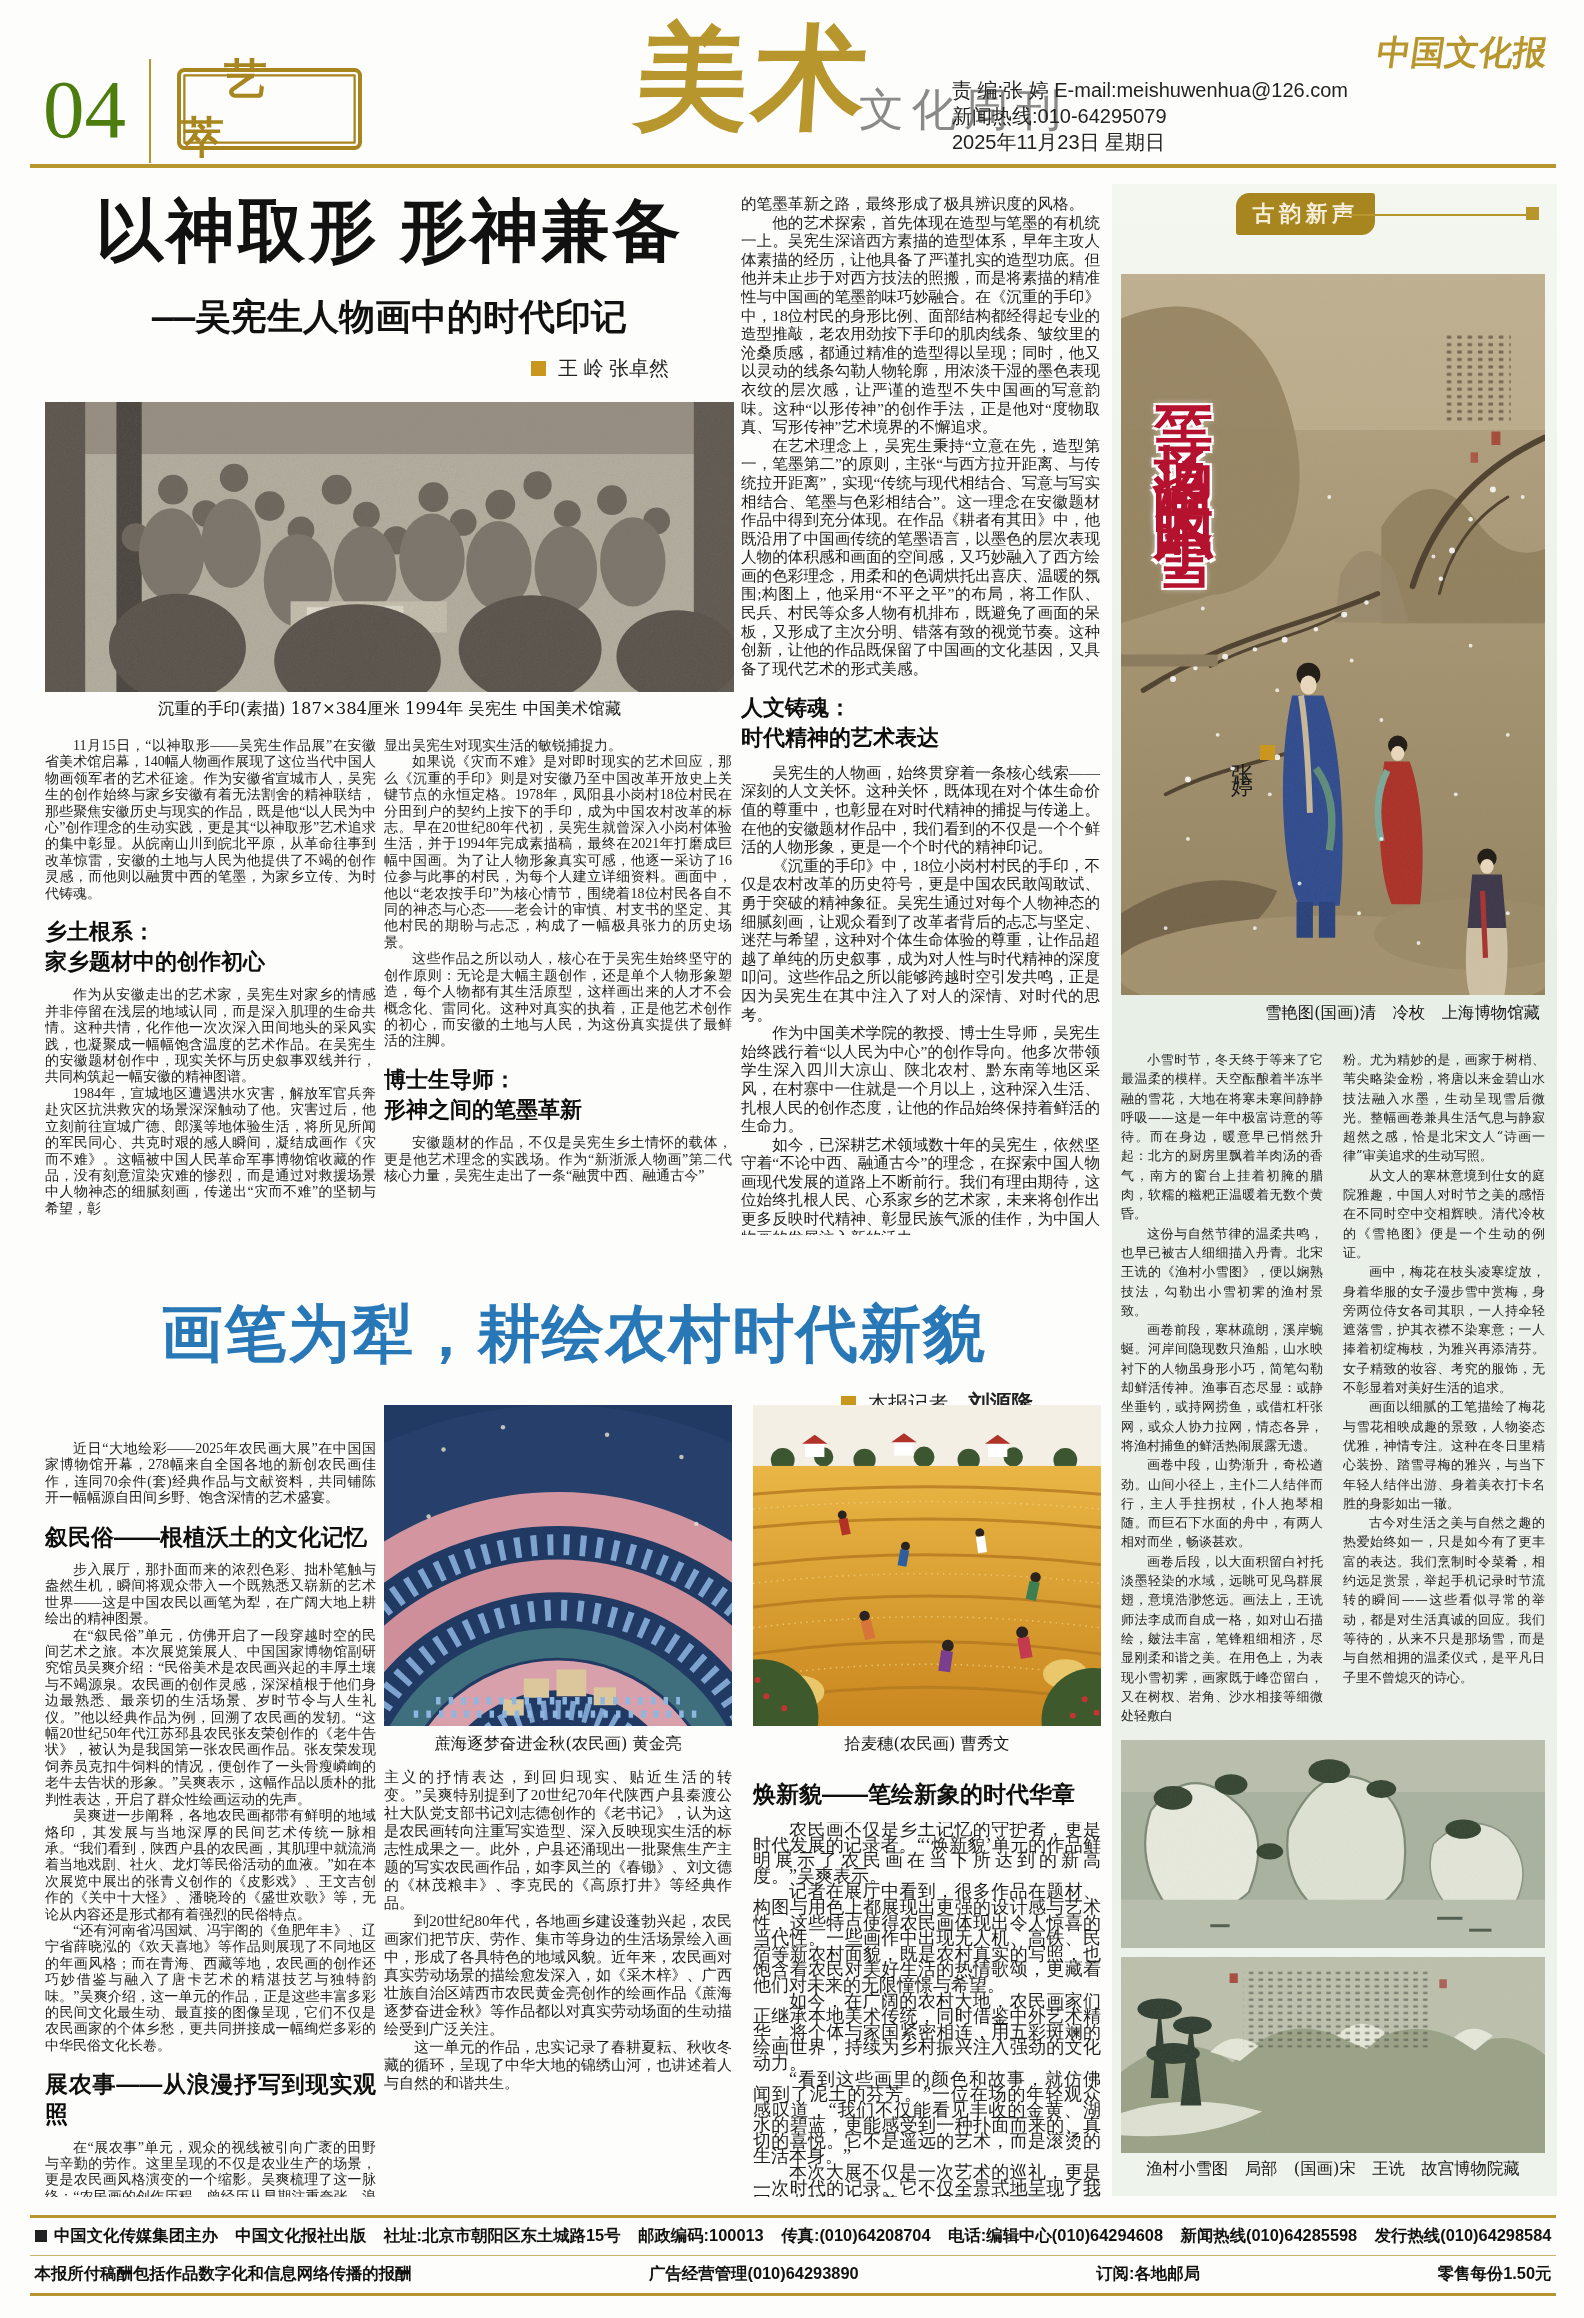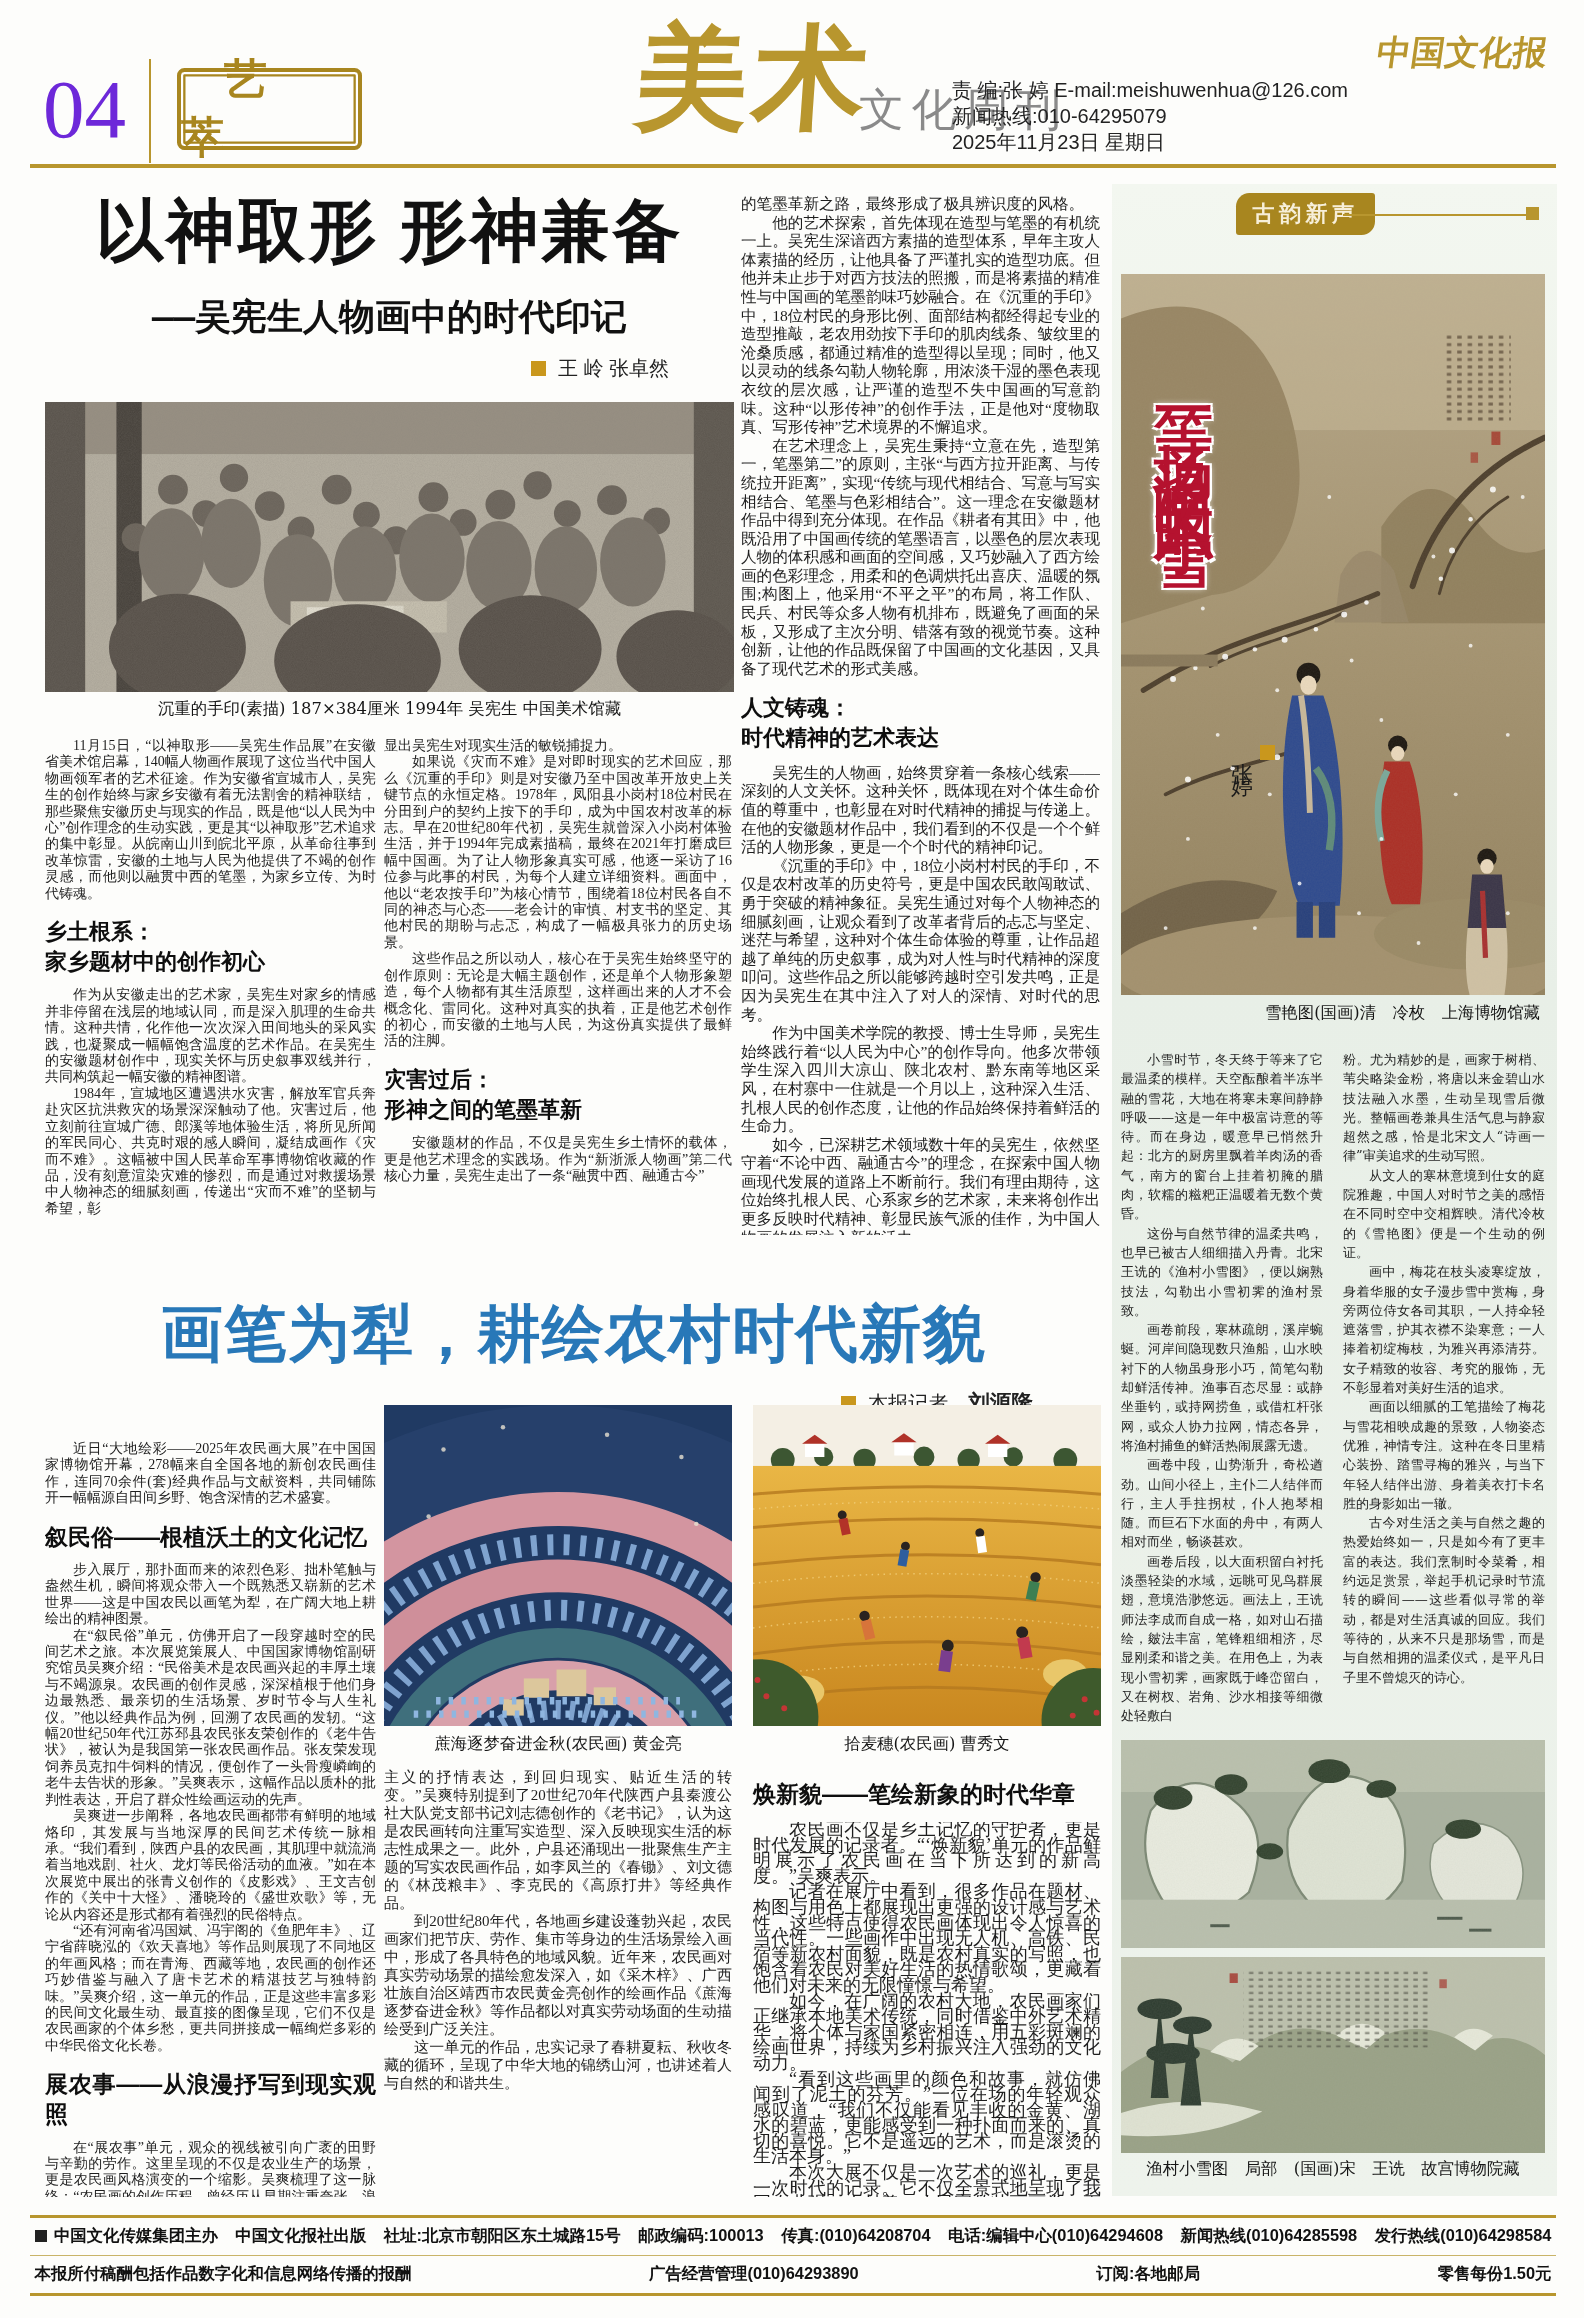--- a/index.html
+++ b/index.html
@@ -1,20 +1,20 @@
 <!DOCTYPE html>
 <html style="font-size:12px"><head>
 <meta charset="utf-8">
 <style>
   html,body{margin:0;padding:0;background:#e8e8e8;}
   .page{position:relative;width:1585px;height:2319px;background:#fdfdfb;overflow:hidden;
         font-family:"Liberation Serif","DejaVu Serif",serif;}
   .abs{position:absolute;}
   
-  .pagenum{left:43px;top:68px;font-size:83px;line-height:1;color:#6d28d9;font-family:"Liberation Serif",serif;}
+  .pagenum{left:43px;top:68px;font-size:83px;line-height:1;color:#4d7c0f;font-family:"Liberation Serif",serif;}
   .pn-divider{left:149px;top:59px;width:1.5px;height:104px;background:#b8962e;}
   .stamp{left:177px;top:68px;width:177px;height:74px;border:4.5px solid #a8861f;border-radius:7.4px;
          box-shadow:inset 0 0 0 2.2px #fff,inset 0 0 0 4.5px #a8861f;display:flex;align-items:center;justify-content:center;}
   .stamp span{font-size:43px;font-weight:bold;color:#a8861f;letter-spacing:43px;text-indent:43px;font-family:"Liberation Serif",serif;}
   .masthead{left:636px;top:22px;font-size:113px;line-height:1;font-weight:900;color:#b8962e;
             transform:skewX(-4deg);font-family:"Liberation Serif",serif;letter-spacing:4.5px;}
   .masthead-sub{left:859px;top:80px;font-size:45px;color:#8a8a8a;letter-spacing:7.4px;
             font-family:"Liberation Sans","DejaVu Sans",sans-serif;}
   .papername{left:1279px;top:30px;width:268px;text-align:right;font-size:34px;font-weight:900;color:#b8962e;
             transform:skewX(-8deg);font-family:"Liberation Serif",serif;}
@@ -154,21 +154,21 @@
     </div>
     <p>作为从安徽走出的艺术家，吴宪生对家乡的情感并非停留在浅层的地域认同，而是深入肌理的生命共情。这种共情，化作他一次次深入田间地头的采风实践，也凝聚成一幅幅饱含温度的艺术作品。在吴宪生的安徽题材创作中，现实关怀与历史叙事双线并行，共同构筑起一幅安徽的精神图谱。</p>
     <p>1984年，宣城地区遭遇洪水灾害，解放军官兵奔赴灾区抗洪救灾的场景深深触动了他。灾害过后，他立刻前往宣城广德、郎溪等地体验生活，将所见所闻的军民同心、共克时艰的感人瞬间，凝结成画作《灾而不难》。这幅被中国人民革命军事博物馆收藏的作品，没有刻意渲染灾难的惨烈，而是通过对救援场景中人物神态的细腻刻画，传递出“灾而不难”的坚韧与希望，彰</p>
   </div>
 
   <div class="abs bt" style="left:384px;top:738px;width:348px;height:497px;">
     <p style="text-indent:0;">显出吴宪生对现实生活的敏锐捕捉力。</p>
     <p>如果说《灾而不难》是对即时现实的艺术回应，那么《沉重的手印》则是对安徽乃至中国改革开放史上关键节点的永恒定格。1978年，凤阳县小岗村18位村民在分田到户的契约上按下的手印，成为中国农村改革的标志。早在20世纪80年代初，吴宪生就曾深入小岗村体验生活，并于1994年完成素描稿，最终在2021年打磨成巨幅中国画。为了让人物形象真实可感，他逐一采访了16位参与此事的村民，为每个人建立详细资料。画面中，他以“老农按手印”为核心情节，围绕着18位村民各自不同的神态与心态——老会计的审慎、村支书的坚定、其他村民的期盼与忐忑，构成了一幅极具张力的历史场景。</p>
     <p>这些作品之所以动人，核心在于吴宪生始终坚守的创作原则：无论是大幅主题创作，还是单个人物形象塑造，每个人物都有其生活原型，这样画出来的人才不会概念化、雷同化。这种对真实的执着，正是他艺术创作的初心，而安徽的土地与人民，为这份真实提供了最鲜活的注脚。</p>
     <div class="inhead">
-      <div>灾害过后：</div>
+      <div>博士生导师：</div>
       <div>形神之间的笔墨革新</div>
     </div>
     <p>安徽题材的作品，不仅是吴宪生乡土情怀的载体，更是他艺术理念的实践场。作为“新浙派人物画”第二代核心力量，吴宪生走出了一条“融贯中西、融通古今”</p>
   </div>
 
   <div class="abs bt a1c3" style="left:741px;top:195px;width:359px;height:1040px;">
     <p style="text-indent:0;">的笔墨革新之路，最终形成了极具辨识度的风格。</p>
     <p>他的艺术探索，首先体现在造型与笔墨的有机统一上。吴宪生深谙西方素描的造型体系，早年主攻人体素描的经历，让他具备了严谨扎实的造型功底。但他并未止步于对西方技法的照搬，而是将素描的精准性与中国画的笔墨韵味巧妙融合。在《沉重的手印》中，18位村民的身形比例、面部结构都经得起专业的造型推敲，老农用劲按下手印的肌肉线条、皱纹里的沧桑质感，都通过精准的造型得以呈现；同时，他又以灵动的线条勾勒人物轮廓，用浓淡干湿的墨色表现衣纹的层次感，让严谨的造型不失中国画的写意韵味。这种“以形传神”的创作手法，正是他对“度物取真、写形传神”艺术境界的不懈追求。</p>
     <p>在艺术理念上，吴宪生秉持“立意在先，造型第一，笔墨第二”的原则，主张“与西方拉开距离、与传统拉开距离”，实现“传统与现代相结合、写意与写实相结合、笔墨与色彩相结合”。这一理念在安徽题材作品中得到充分体现。在作品《耕者有其田》中，他既沿用了中国画传统的笔墨语言，以墨色的层次表现人物的体积感和画面的空间感，又巧妙融入了西方绘画的色彩理念，用柔和的色调烘托出喜庆、温暖的氛围;构图上，他采用“不平之平”的布局，将工作队、民兵、村民等众多人物有机排布，既避免了画面的呆板，又形成了主次分明、错落有致的视觉节奏。这种创新，让他的作品既保留了中国画的文化基因，又具备了现代艺术的形式美感。</p>
     <div class="inhead">

